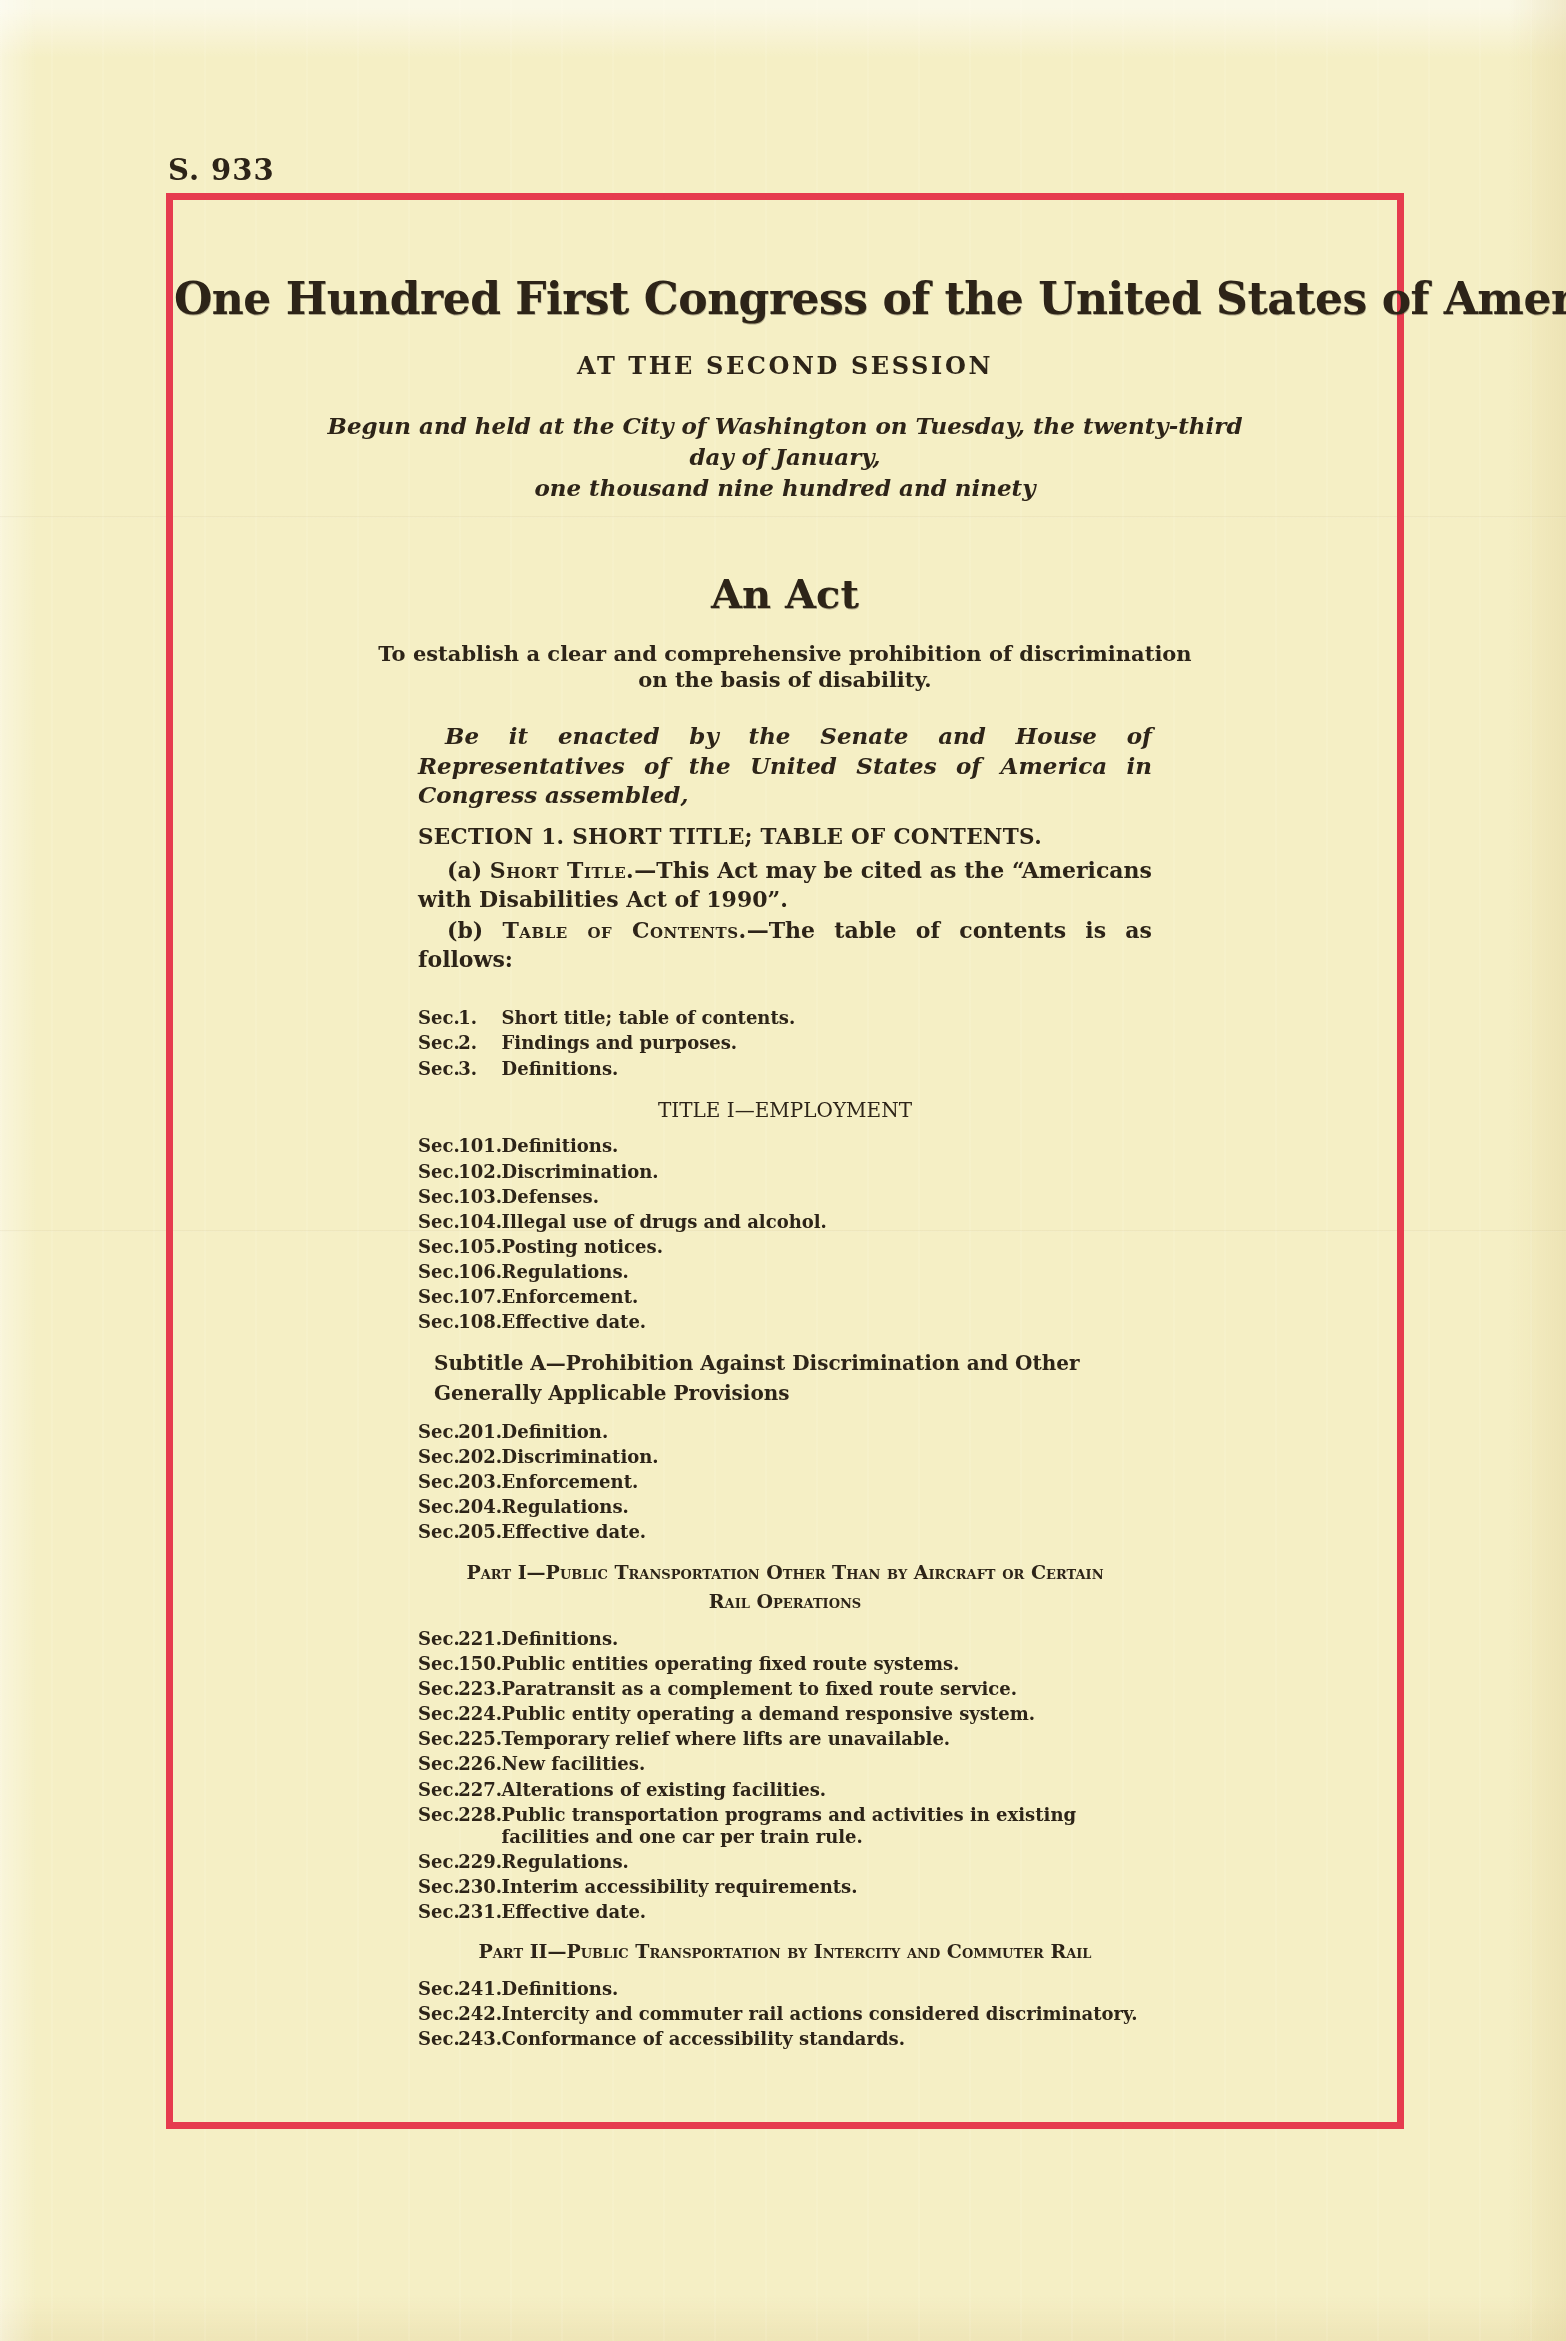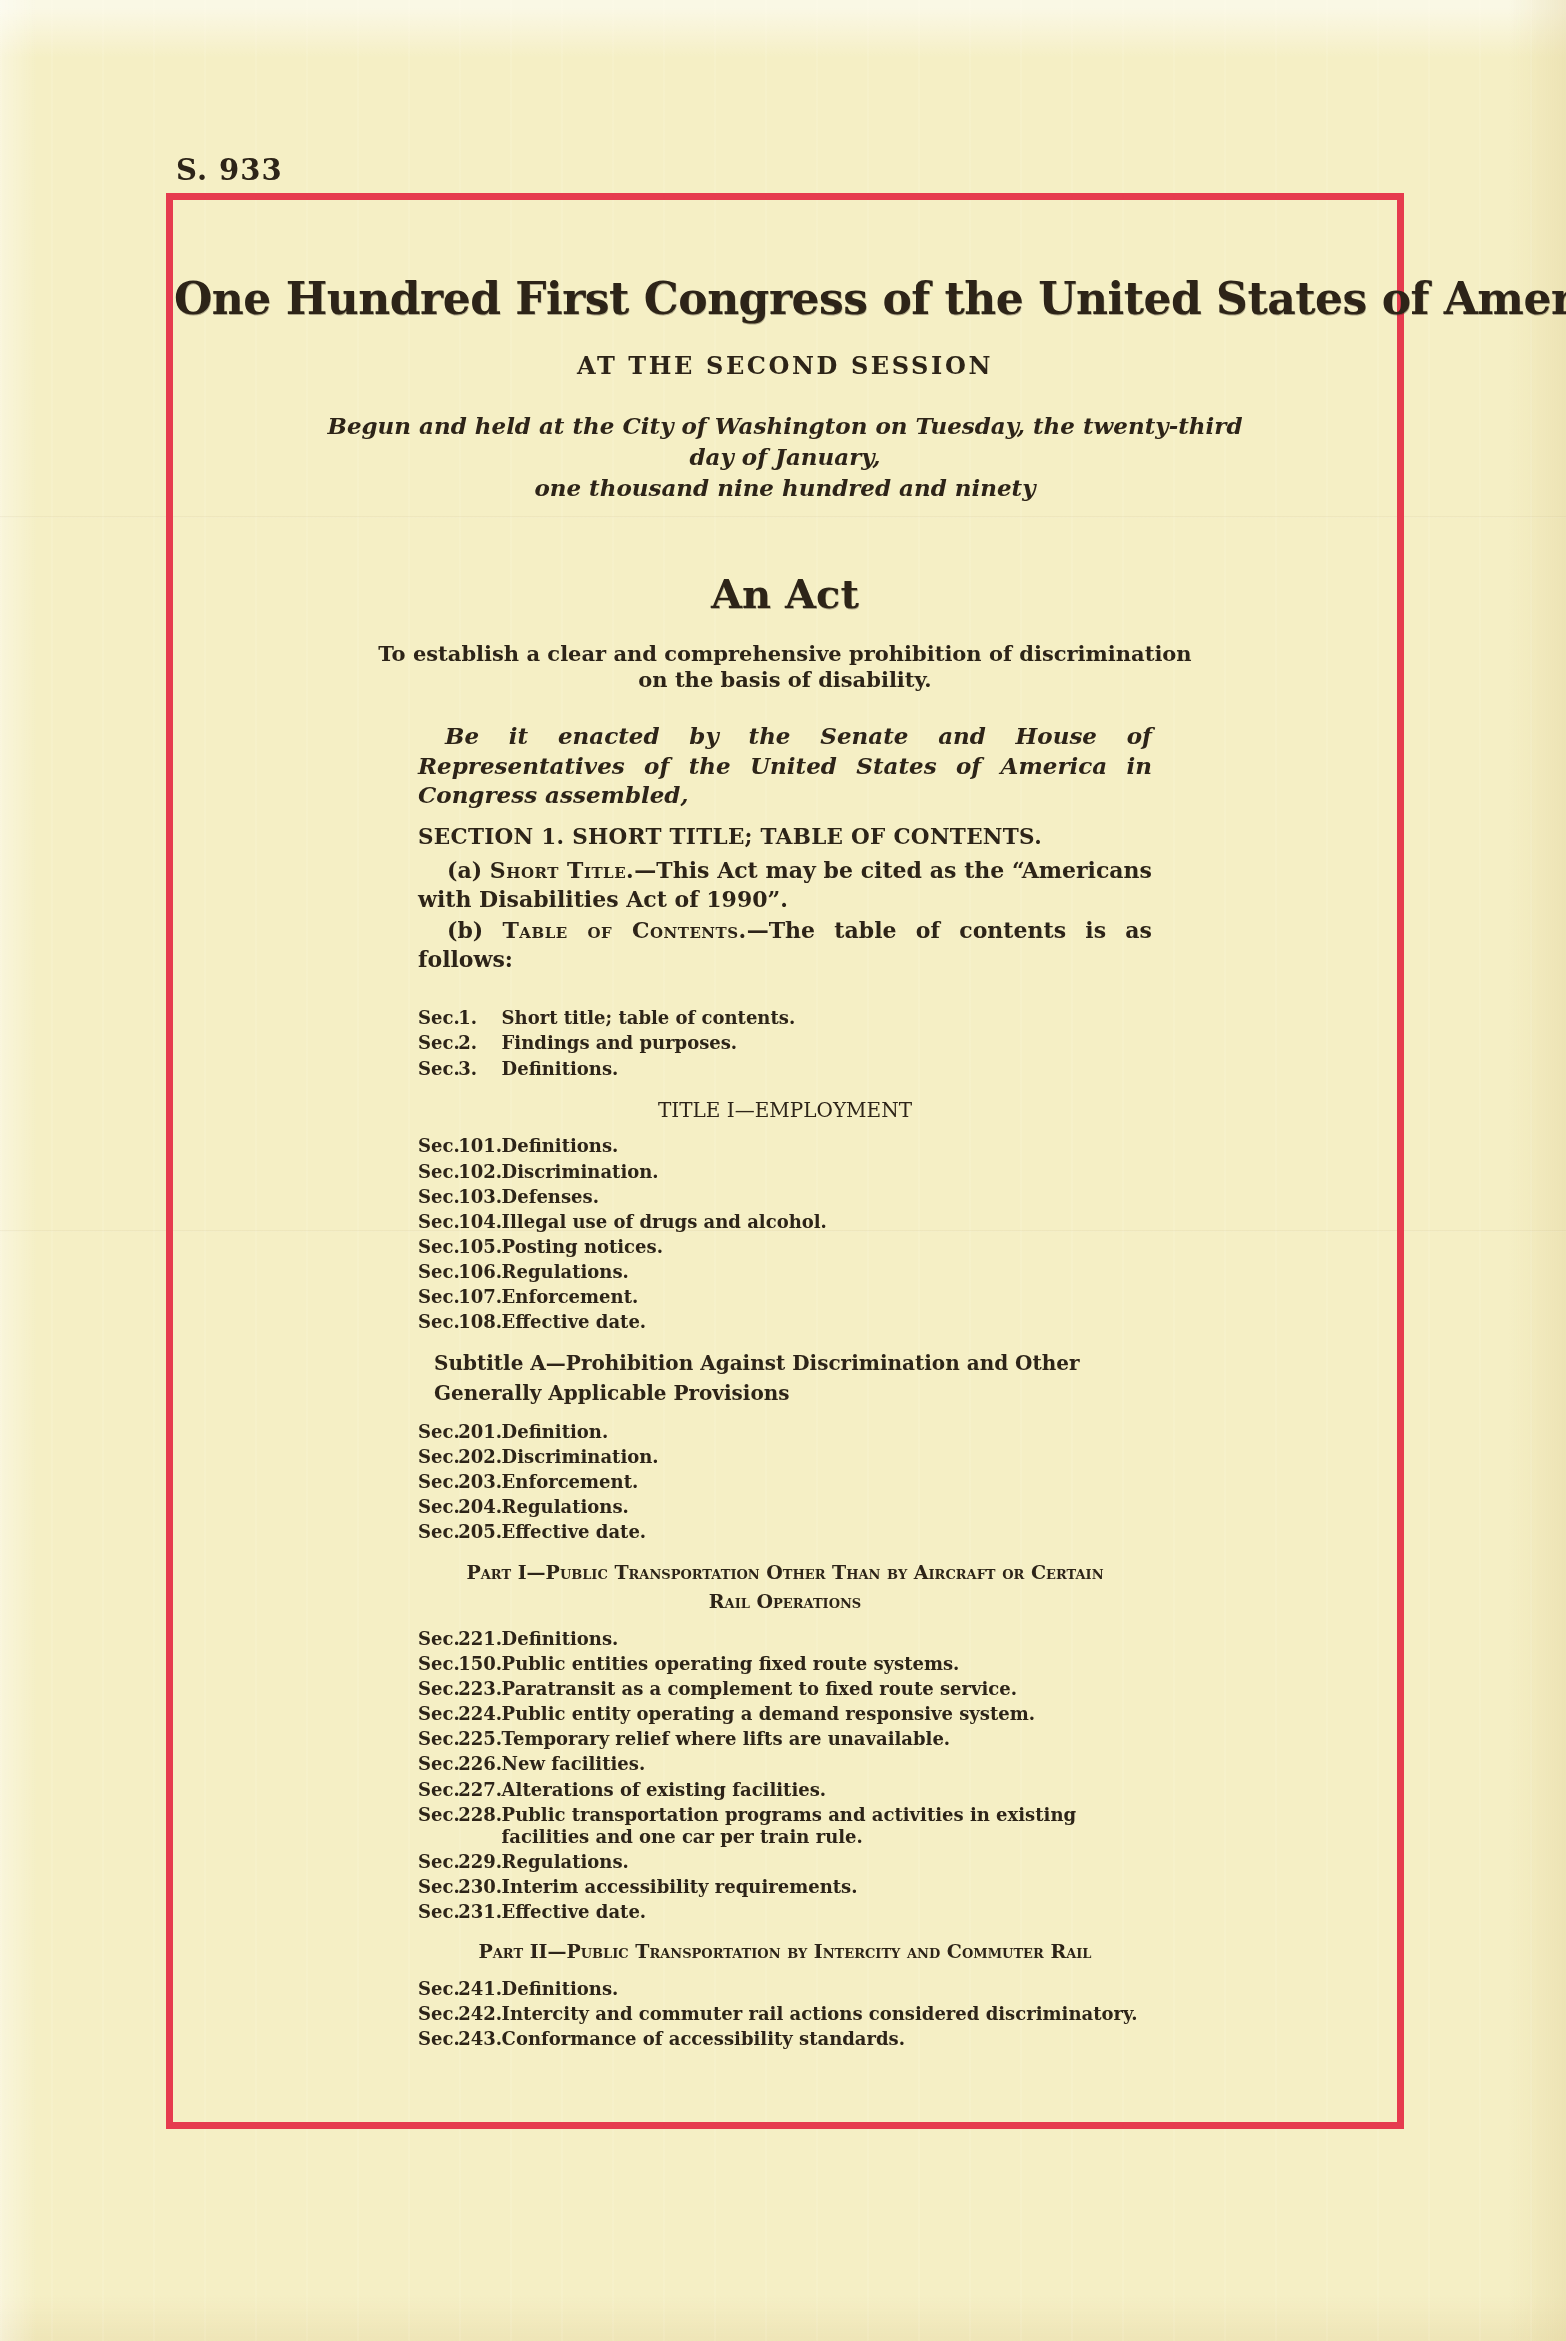--- a/index.html
+++ b/index.html
@@ -10,21 +10,21 @@
       repeating-linear-gradient(90deg, rgba(255,253,240,.10) 0 1.6px, rgba(0,0,0,0) 1.6px 51px),
       linear-gradient(90deg, rgba(255,255,255,.38), rgba(255,255,255,0) 37px, rgba(255,255,255,0) 1509px, rgba(222,205,150,.35)),
       linear-gradient(180deg, rgba(255,255,255,.55) 0 8.4px, rgba(255,255,255,0) 58px, rgba(255,255,255,0) 2295px, rgba(222,205,150,.30));
     font-family:"DejaVu Serif","Liberation Serif",serif;
     color:#2d2418;
   }
   .crease{position:absolute;left:0;width:100%;height:2.1px;background:linear-gradient(180deg,rgba(150,120,60,.10),rgba(255,255,255,.14));}
   .crease-1{top:516px;}
   .crease-2{top:1230px;}
   .bill-number{
-    position:absolute;left:176px;top:153px;
+    position:absolute;left:168px;top:153px;
     font-size:29px;font-weight:bold;letter-spacing:1px;
   }
   .frame{
     position:absolute;left:166px;top:193px;width:1238px;height:1936px;
     box-sizing:border-box;border:7.9px solid #e63b4e;
   }
   .frame-content{height:100%;box-sizing:border-box;padding-top:72px;text-align:center;}
   .congress-title{
     margin:1px;font-size:44px;font-weight:bold;letter-spacing:-0.5px;white-space:nowrap;
     text-shadow:0.5px 0.5px 0 rgba(45,36,24,.35);

